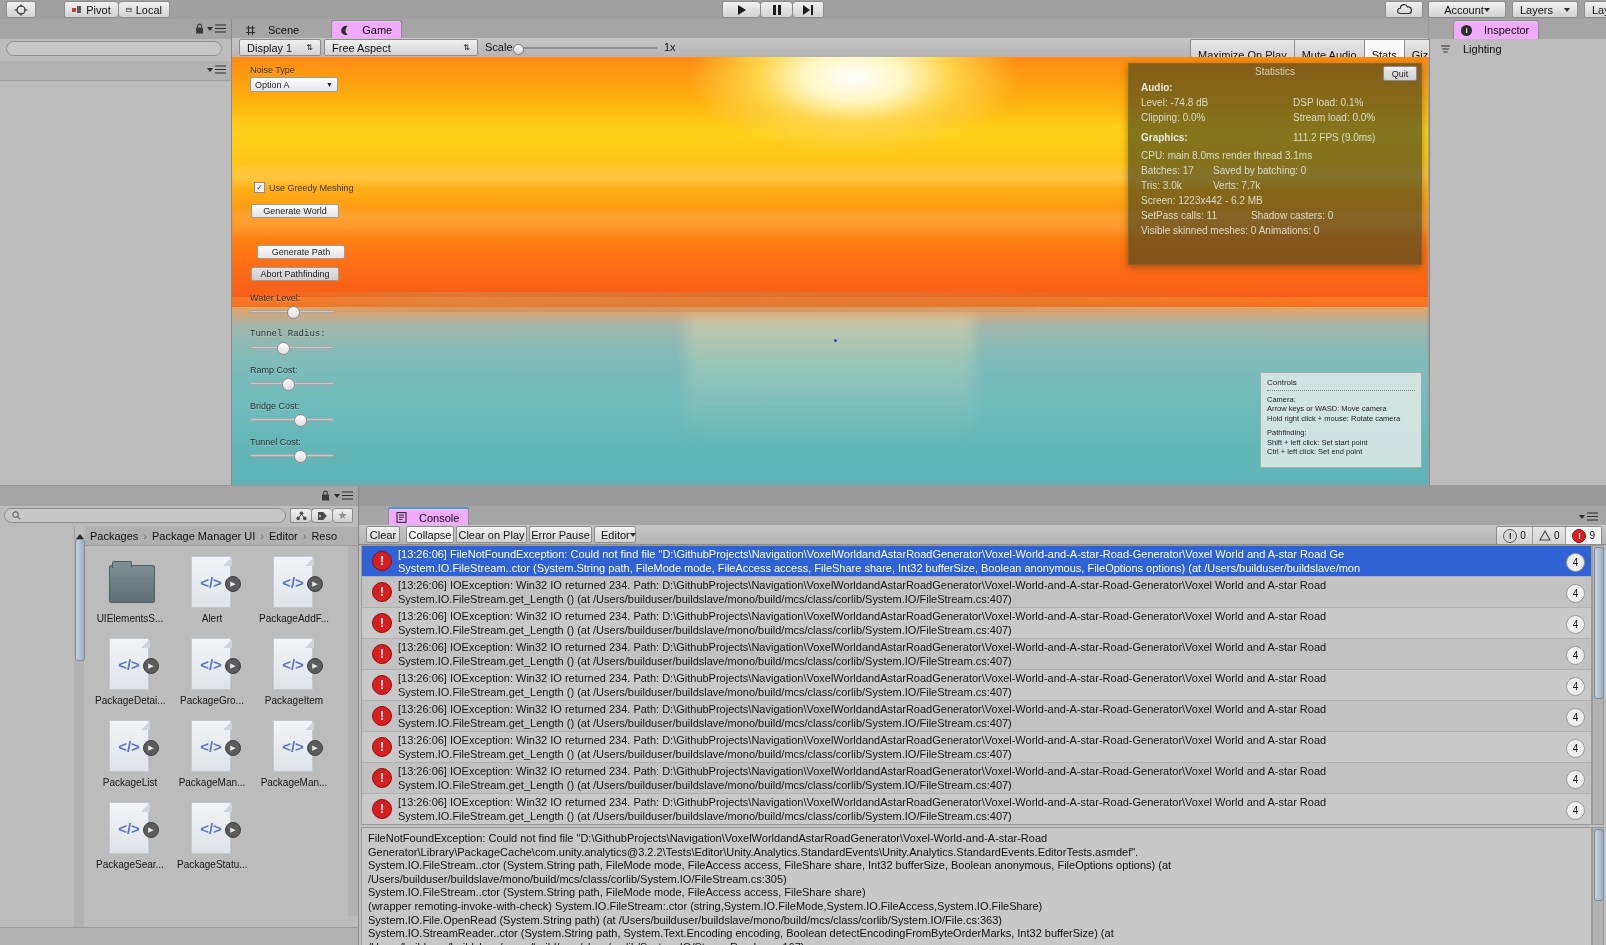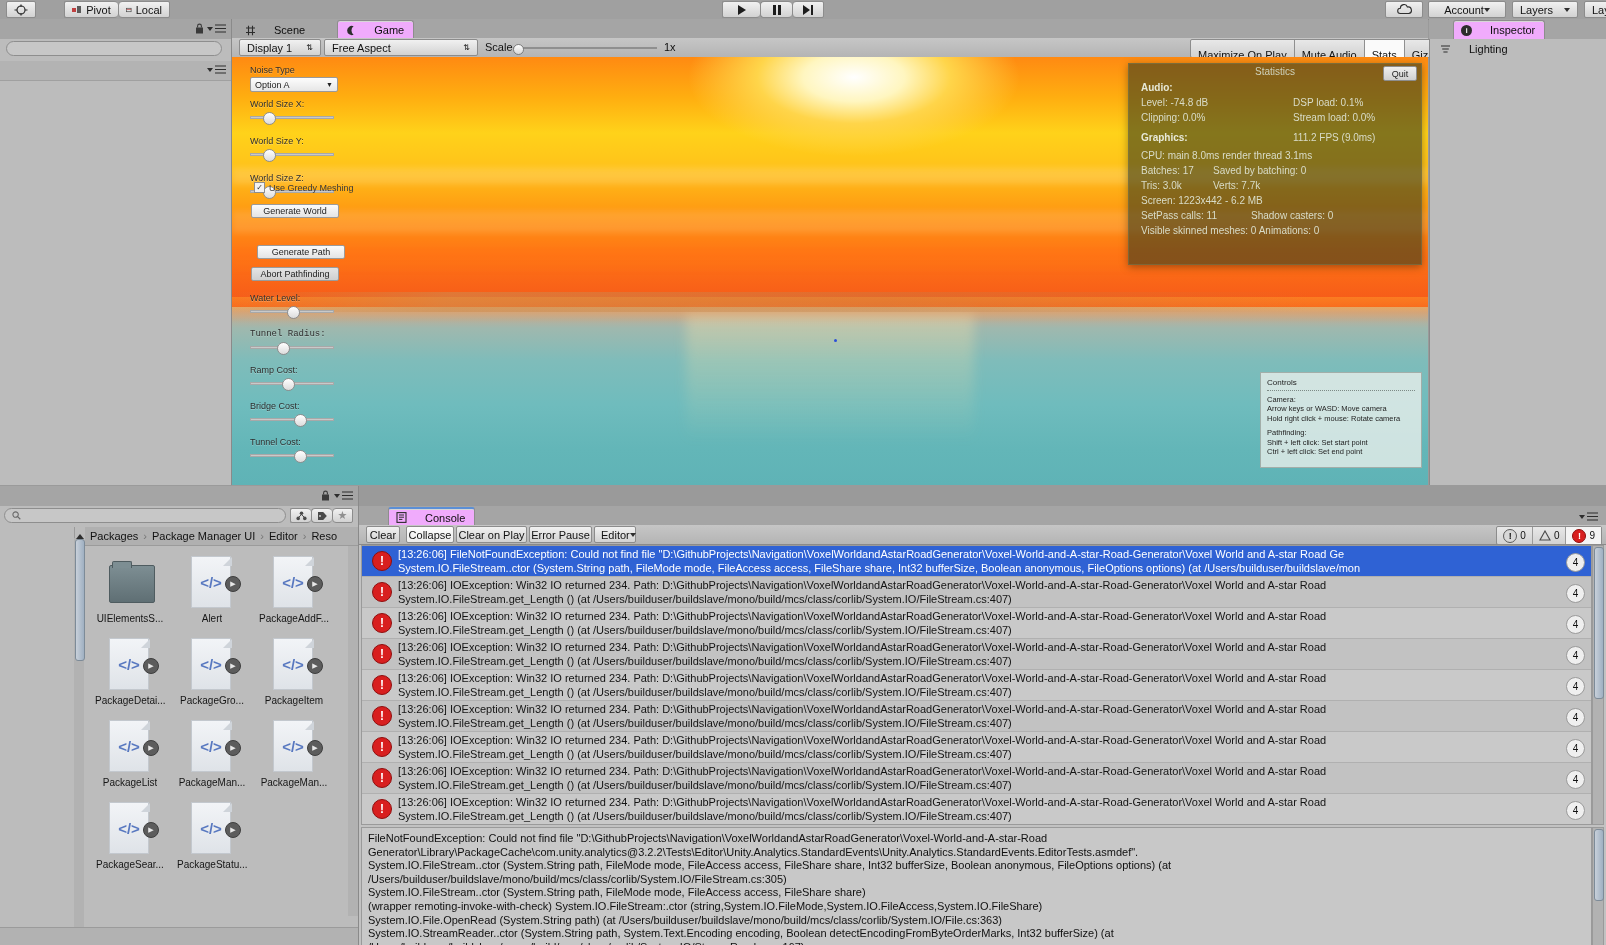--- a/index.html
+++ b/index.html
@@ -23,21 +23,21 @@
     height:17px;padding:15px 7px;font-size:11px;color:#111;white-space:nowrap;box-sizing:border-box;
   }
   .seg{display:inline-flex;}
   .seg .btn{border-radius:4px;border-right-width:0;}
   .seg .btn:first-child{border-top-left-radius:2px;border-bottom-left-radius:2px;}
   .seg .btn:last-child{border-right-width:1px;border-top-right-radius:2px;border-bottom-right-radius:2px;}
 
   
   .tabrow{position:absolute;height:20px;}
   .tab{
-    display:inline-flex;align-items:center;gap:18px;
+    display:inline-flex;align-items:center;gap:12px;
     height:19px;padding:0 9px 0 7px;font-size:11px;color:#0d0d0d;
     background:transparent;box-sizing:border-box;
   }
   .tab.active{
     background:#f0abfc;border:1px solid #8d8d8d;border-bottom:none;
     border-top-left-radius:3px;border-top-right-radius:3px;
     box-shadow:inset 0 1px 0 #d6d6d6;
     margin-left:20px;
   }
 
@@ -310,43 +310,20 @@
     <div class="abs" style="left:50.3%;top:66%;width:3px;height:3px;background:#2b4fd8;border-radius:50%;"></div>
 
     <div class="abs ggrp" style="left:18px;top:8px;">
       <div class="glabel">Noise Type</div>
       <div class="gdrop">
         <span>Option A</span>
         <span style="font-size:7px;">▼</span>
       </div>
     </div>
 
-    <div class="abs" id="sliders-top" style="left:18px;top:42px;">
-        <div style="margin-bottom: 13px;">
-          <div class="glabel">World Size X:</div>
-          <div class="gslider">
-            <div class="gtrack"></div>
-            <div class="gknob" style="left: 13px;"></div>
-          </div>
-        </div>
-        <div style="margin-bottom: 13px;">
-          <div class="glabel">World Size Y:</div>
-          <div class="gslider">
-            <div class="gtrack"></div>
-            <div class="gknob" style="left: 13px;"></div>
-          </div>
-        </div>
-        <div style="margin-bottom: 13px;">
-          <div class="glabel">World Size Z:</div>
-          <div class="gslider">
-            <div class="gtrack"></div>
-            <div class="gknob" style="left: 13px;"></div>
-          </div>
-        </div>
-      </div>
 
     <div class="abs gchk" style="left:22px;top:125px;">
       <span class="gbox">
           <span>✓</span>
         </span>
       <span style="font-size:9px;color:#3a3a3a;">Use Greedy Meshing</span>
     </div>
 
     <div class="abs gbtn" style="left:19px;top:147px;">Generate World</div>
     <div class="abs gbtn" style="left:25px;top:188px;">Generate Path</div>

